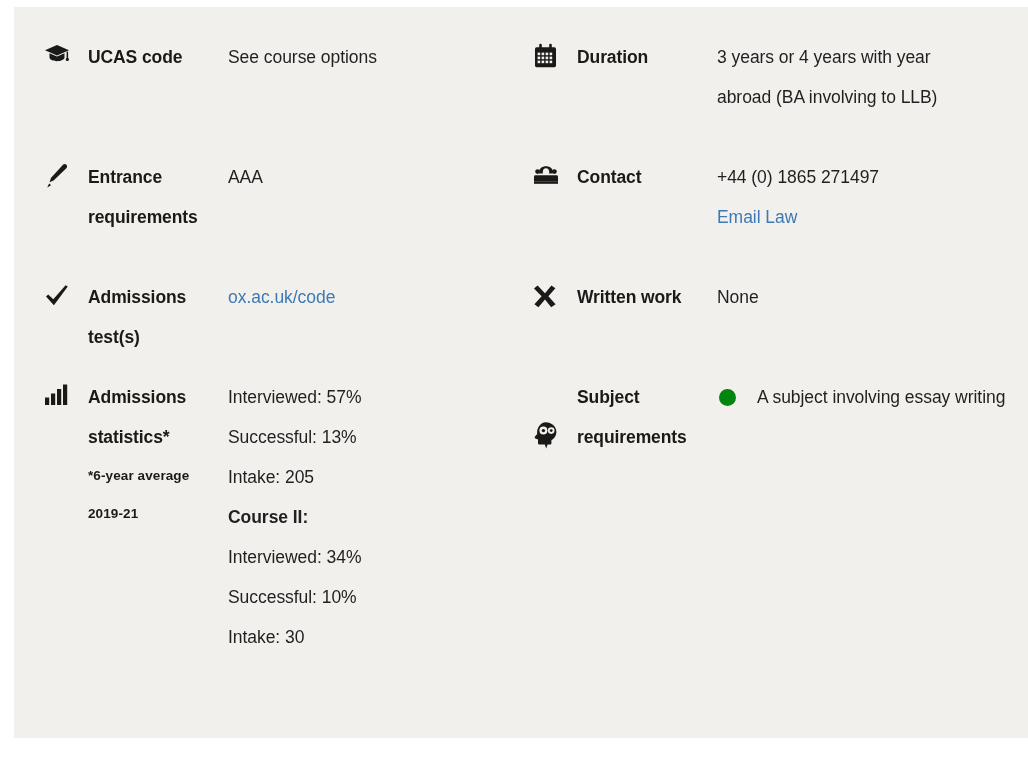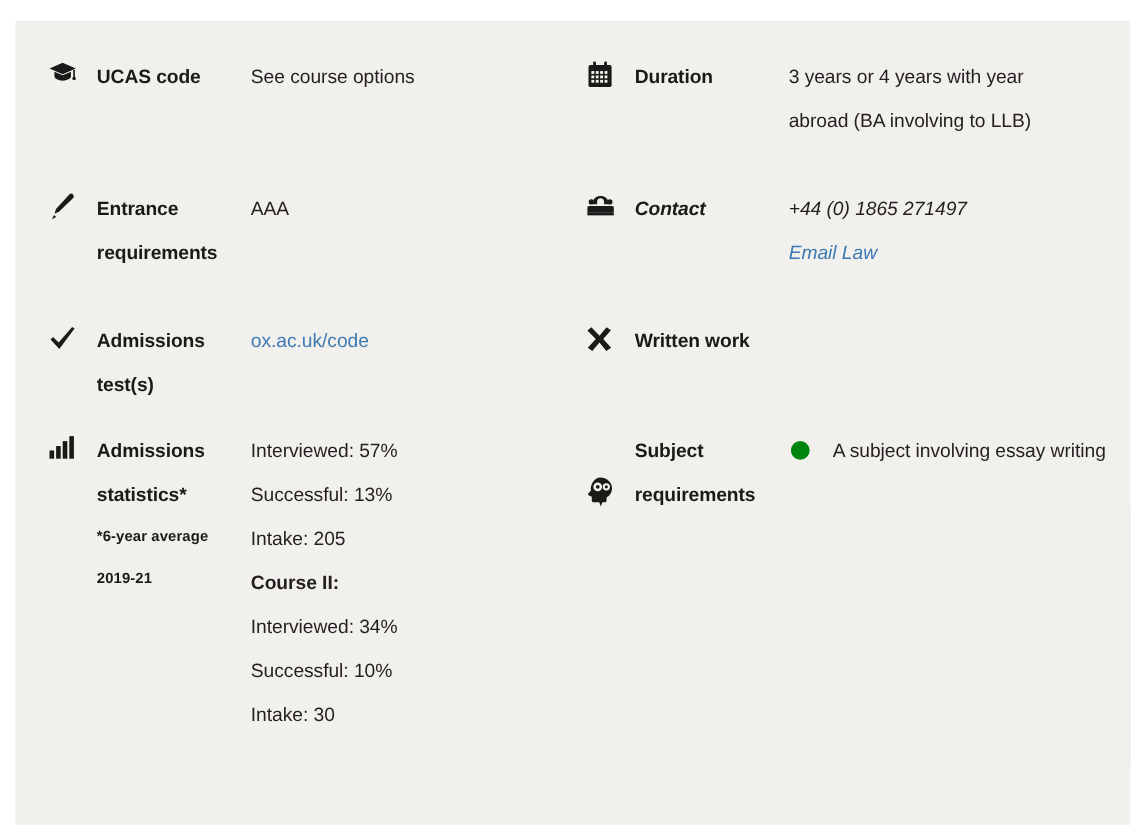--- a/index.html
+++ b/index.html
@@ -13,21 +13,21 @@
   #page {
     position: relative;
     width: 1028px;
     height: 761px;
     background: #ffffff;
     overflow: hidden;
   }
   .facts-card {
     position: absolute;
     left: 14px;
-    top: 19px;
+    top: 7px;
     width: 1014px;
     height: 731px;
     background: #f1f0ec;
     padding: 30px 0 0 0;
   }
   .grid {
     display: flex;
     flex-direction: row;
     width: 100%;
   }
@@ -83,21 +83,21 @@
   }
   .value-strong { font-weight: bold; display: block; }
   .value-line { display: block; }
   .value-gap { height: 40px; }
 
   
   .row-ucas { height: 120px; }
   .row-entrance { height: 120px; }
   .row-admtest { height: 100px; }
   .row-duration { height: 120px; }
-  .row-contact { height: 120px; font-style: italic; }
+  .row-contact { height: 120px; }
   .row-written { height: 100px; }
 
   .bullet-list { margin: 0; padding: 0; list-style: none; }
   .bullet-item {
     position: relative;
     padding-left: 40px;
     font-size: 17.5px;
     line-height: 40px;
     color: #231f20;
     margin-bottom: 22px;
@@ -237,20 +237,21 @@
           </div>
         </div>
 
         <div class="fact-row row-written">
           <div class="fact-icon">
             <svg width="24" height="26" viewBox="0 0 24 26" aria-hidden="true">
               <path fill="currentColor" d="M4.6 2.4 L12 10.2 L18.4 2.4 L22.4 5.2 L15.4 13.2 L22.6 21.2 L18.2 24.2 L12 16.4 L5.4 24.2 L1.4 21.2 L8.6 13.2 L1 5.4 Z"></path>
             </svg>
           </div>
           <div class="fact-label">Written work</div>
+          <div class="fact-value">None</div>
         </div>
 
         <div class="fact-row">
           <div class="fact-icon fact-icon-mid">
             <svg width="26" height="28" viewBox="0 0 26 28" aria-hidden="true">
               <path fill="currentColor" d="M12.6 1.2 C18.6 1.2 23.4 5.6 23.4 11 C23.4 14.6 21.4 17.6 18.4 19.3 L18.4 22.2 C18.4 23 17.8 23.6 17 23.6 L14.6 23.6 L13.2 27.4 L11.8 23.6 L6.4 23.6 C5.6 23.6 5 23 5 22.2 L5 18.6 L2.4 17.4 C1.6 17 1.4 16 2 15.4 L4.2 13 C3.4 7.4 7.6 1.2 12.6 1.2 Z"></path>
               <circle fill="#f1f0ec" cx="10.4" cy="9.6" r="4"></circle>
               <circle fill="currentColor" cx="10.4" cy="9.6" r="1.7"></circle>
               <circle fill="#f1f0ec" cx="18.2" cy="9.6" r="3.3"></circle>
               <circle fill="currentColor" cx="18.2" cy="9.6" r="1.4"></circle>

